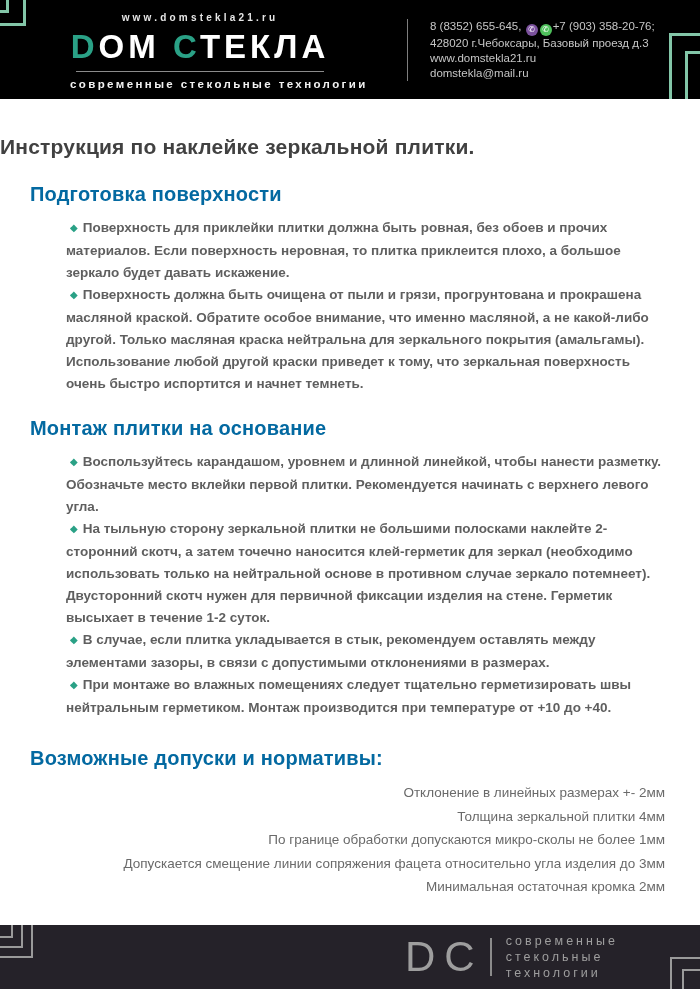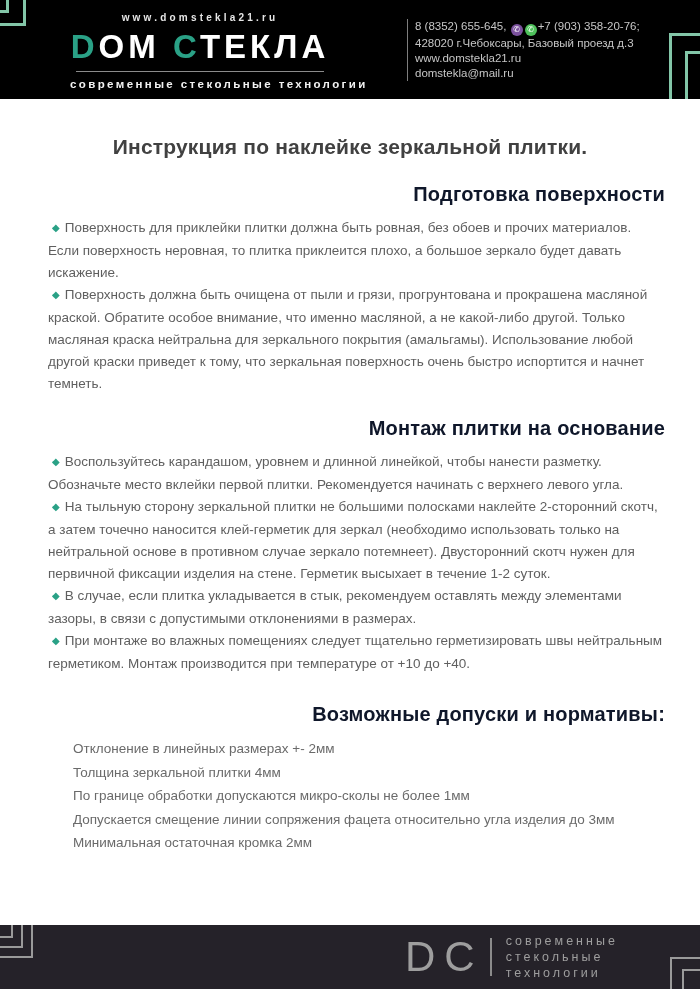--- a/index.html
+++ b/index.html
@@ -34,55 +34,55 @@
     color:#ffffff; white-space:nowrap;
   }
   .wordmark .accent { color:#2aa186; }
   .wordmark-rule { margin:5px auto 0; width:248px; height:1px; background:#8b8b8b; }
   .tagline {
     margin-top:6px; color:#f2f2f2; font-size:11.5px; font-weight:600;
     letter-spacing:2.4px; white-space:nowrap;
   }
 
   .contact {
-    position:absolute; left:407px; top:19px; padding-left:7px;
+    position:absolute; left:407px; top:19px; padding-left:22px;
     border-left:1px solid #7e7e7e;
     color:#c6c6c6; font-size:11.5px; line-height:15px; font-weight:400;
   }
   .contact-line { white-space:nowrap; }
   .msgr-icon {
     display:inline-block; width:12px; height:12px; border-radius:50%;
     color:#ffffff; font-size:8px; line-height:12px; text-align:center;
     vertical-align:-2px; margin:0 1px;
   }
   .viber { background:#7b519d; }
   .whatsapp { background:#4fc15c; }
 
   
   .content { position:absolute; top:99px; left:0; width:700px; }
   .doc-title {
-    margin-top:36px; text-align:center;
+    margin-top:36px; text-align:left;
     color:#414141; font-size:21px; font-weight:600; letter-spacing:0.2px;
   }
   .section { padding:0 35px 0 30px; }
   .section-heading {
     margin-top:24px; margin-bottom:11px;
-    color:#0f172a; font-size:20px; font-weight:700; letter-spacing:0.2px;text-align:right;
+    color:#0369a1; font-size:20px; font-weight:700; letter-spacing:0.2px;
   }
   .section-heading.mt-lg { margin-top:22px; }
   .section-heading.mt-xl { margin-top:28px; }
   p.bullet {
-    margin:0 0 0 18px; color:#5f5f5f; font-size:13.5px; line-height:22px;
-    font-weight:400;
+    margin:0 0 0 36px; color:#5f5f5f; font-size:13.5px; line-height:22px;
+    font-weight:700;
   }
   .diamond {
     color:#2aa186; font-size:10px; margin:0 5px 0 4px;
     position:relative; top:-1px;
   }
-  ul.norm-list { list-style:none; margin:9px 0 0 43px; }
+  ul.norm-list { list-style:none; margin:9px 0 0 43px;text-align:right; }
   ul.norm-list li {
     color:#6a6a6a; font-size:13.5px; line-height:23.5px; font-weight:400;
   }
 
   
   .footer {
     position:absolute; left:0; bottom:0; width:700px; height:64px;
     background:#252229; overflow:hidden;
   }
   

